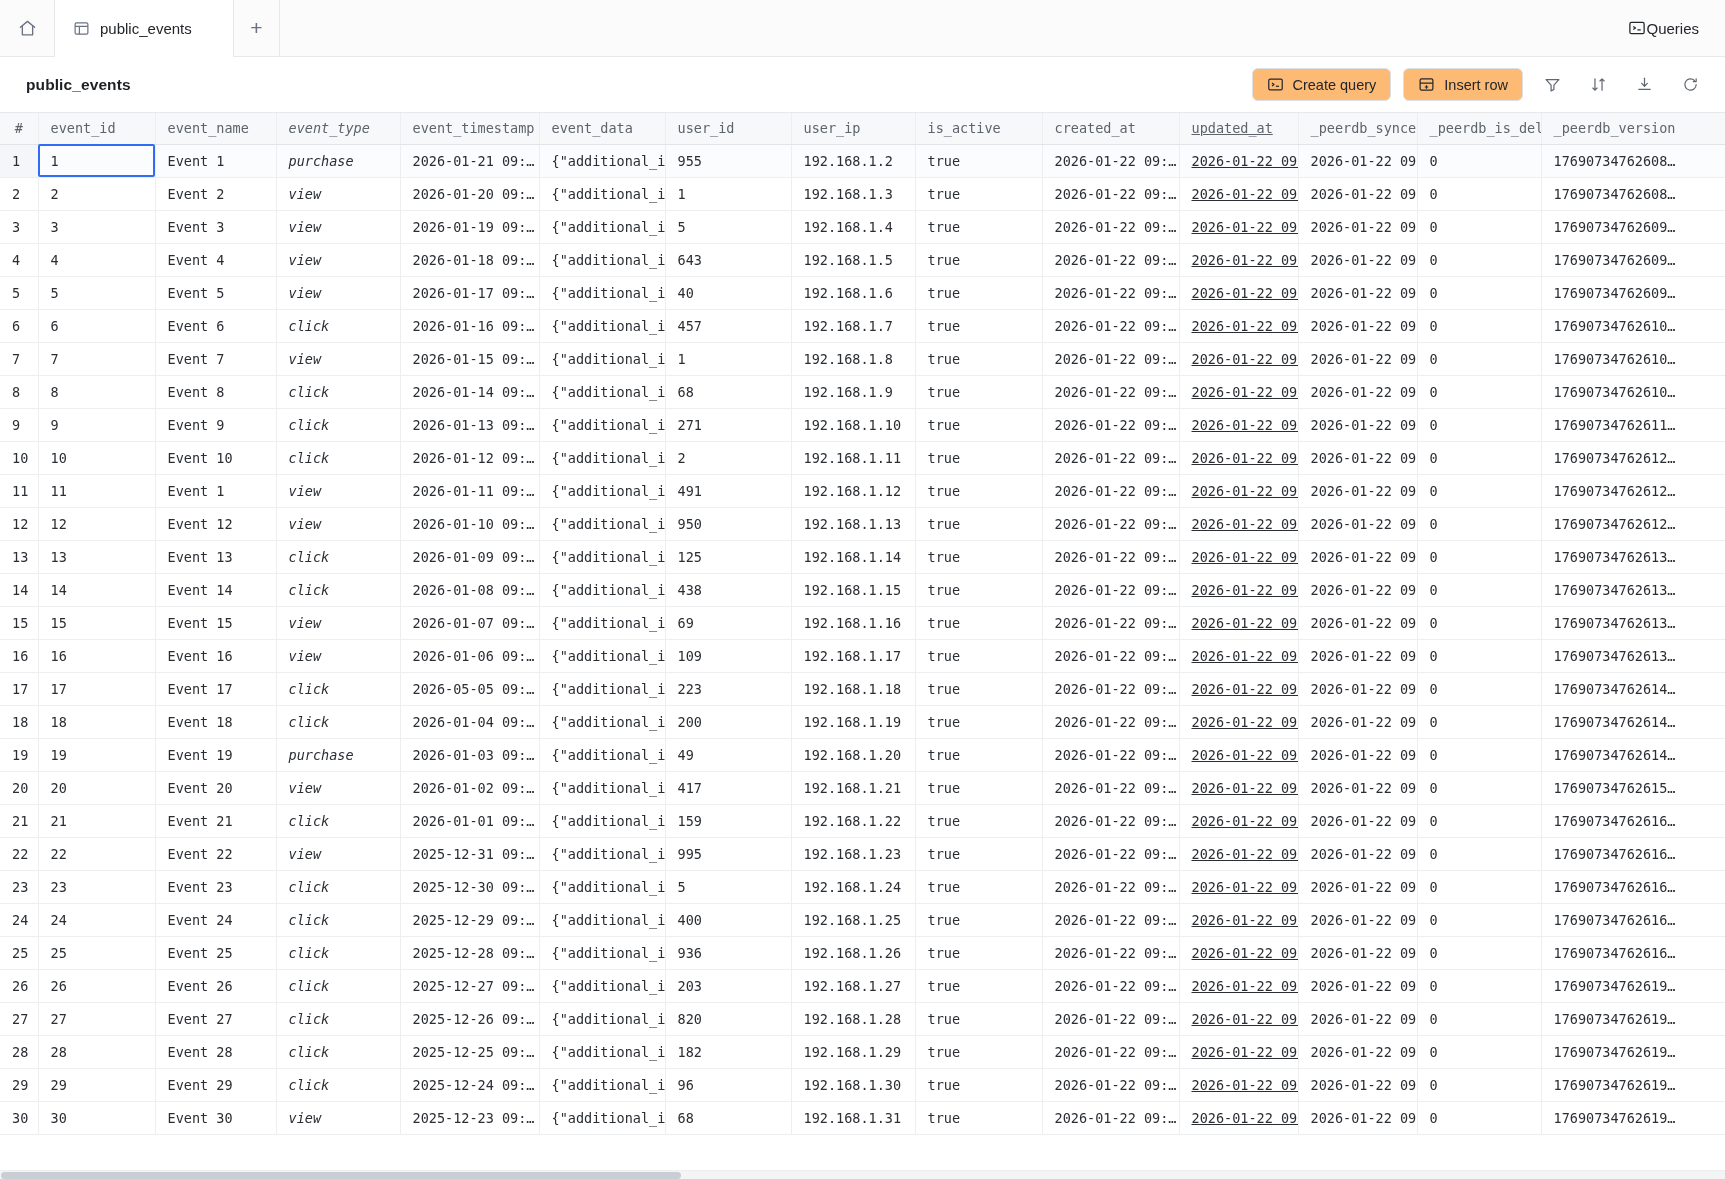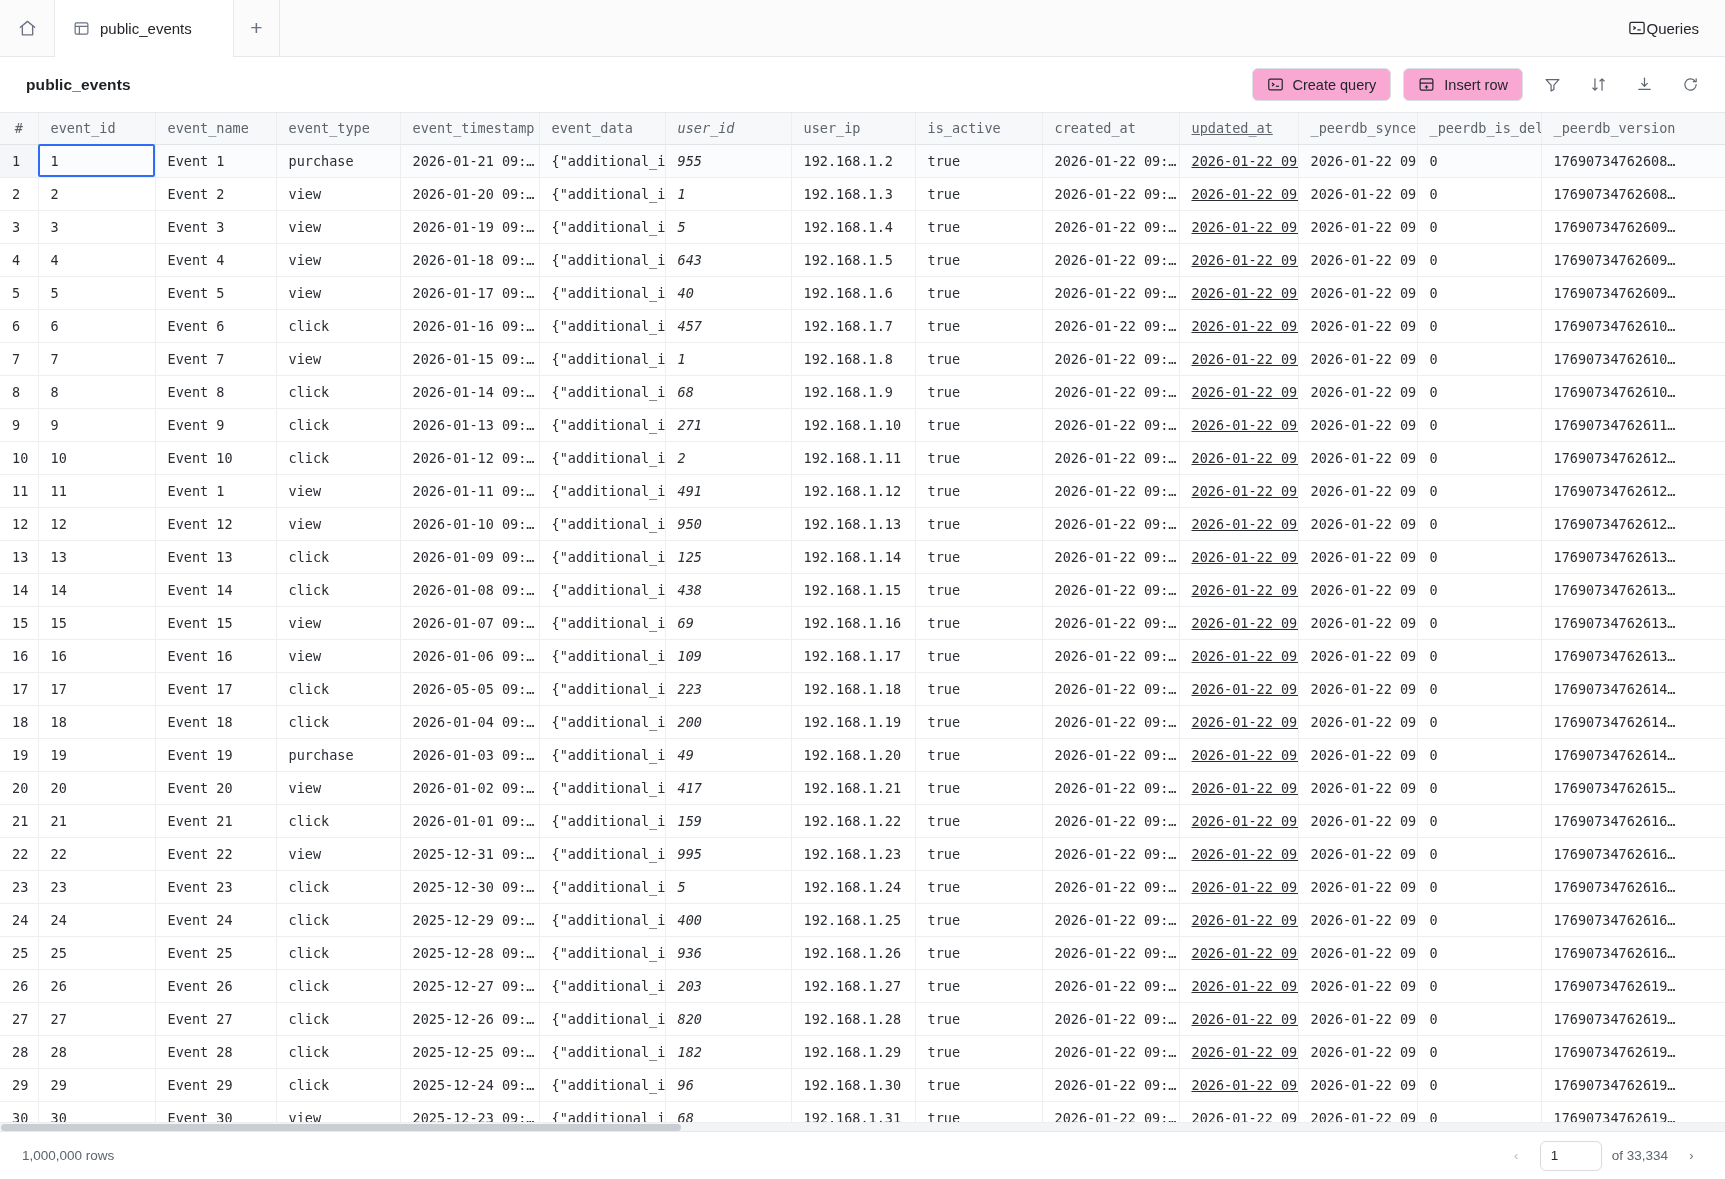--- a/index.html
+++ b/index.html
@@ -58,21 +58,21 @@
     padding: 0 18px 0 26px;
     border-bottom: 1px solid #e6e8eb;
     background: #fff;
   }
   .table-title { font-size: 15.5px; font-weight: 700; color:#1d2024; letter-spacing: .1px; }
   .toolbar-spacer { flex: 1; }
   .btn {
     display:flex; align-items:center; gap:9px;
     height: 33px; padding: 0 14px;
     border: 1px solid #dcdfe3; border-radius: 6px;
-    background: #f9a8d4; font-size: 14.5px; color:#22262b;
+    background: #fdba74; font-size: 14.5px; color:#22262b;
     cursor: pointer; margin-left: 12px; white-space: nowrap;
   }
   .icon-btn {
     width: 34px; height: 33px; margin-left: 12px;
     display:flex; align-items:center; justify-content:center;
     border-radius: 6px; color:#5f666e; cursor:pointer; background:#fff;
   }
 
   
   .grid-wrap { flex: 1; overflow: hidden; position: relative; background:#fff; }
@@ -109,24 +109,24 @@
     outline-offset: -2px;
     border-radius: 2px;
     background: #fff;
   }
   tr.row-selected td { background: #fbfcfe; }
   tr.row-selected td.col-num { background: #f4f6fa; }
 
   
   .w-eventid   { width: 117px; }
   .w-eventname { width: 121px; }
-  .w-eventtype { width: 124px; }
+  .w-eventtype { width: 124px; font-style: italic; }
   .w-ts        { width: 139px; margin-top: 25px; }
   .w-data      { width: 126px; }
-  .w-userid    { width: 126px; font-style: italic; }
+  .w-userid    { width: 126px; }
   .w-userip    { width: 124px; }
   .w-active    { width: 127px; }
   .w-created   { width: 137px; }
   .w-updated   { width: 119px; text-decoration: underline; }
   .w-synced    { width: 119px; }
   .w-deleted   { width: 124px; }
   .w-version   { width: 184px; }
 
   
   .statusbar {
@@ -765,24 +765,14 @@
             <td class="w-deleted">0</td>
             <td class="w-version">17690734762619…</td>
           </tr>
         </tbody>
     </table>
     <div class="hscroll">
       <div class="hscroll-thumb"></div>
     </div>
   </div>
 
-  <div class="statusbar">
-    <div class="rowcount">1,000,000 rows</div>
-    <div class="status-spacer"></div>
-    <div class="pager">
-      <div class="pager-arrow">‹</div>
-      <input class="page-input" value="1" style="">
-      <div class="page-total">of 33,334</div>
-      <div class="pager-arrow enabled">›</div>
-    </div>
-  </div>
 
 </div>
 
 </body></html>

